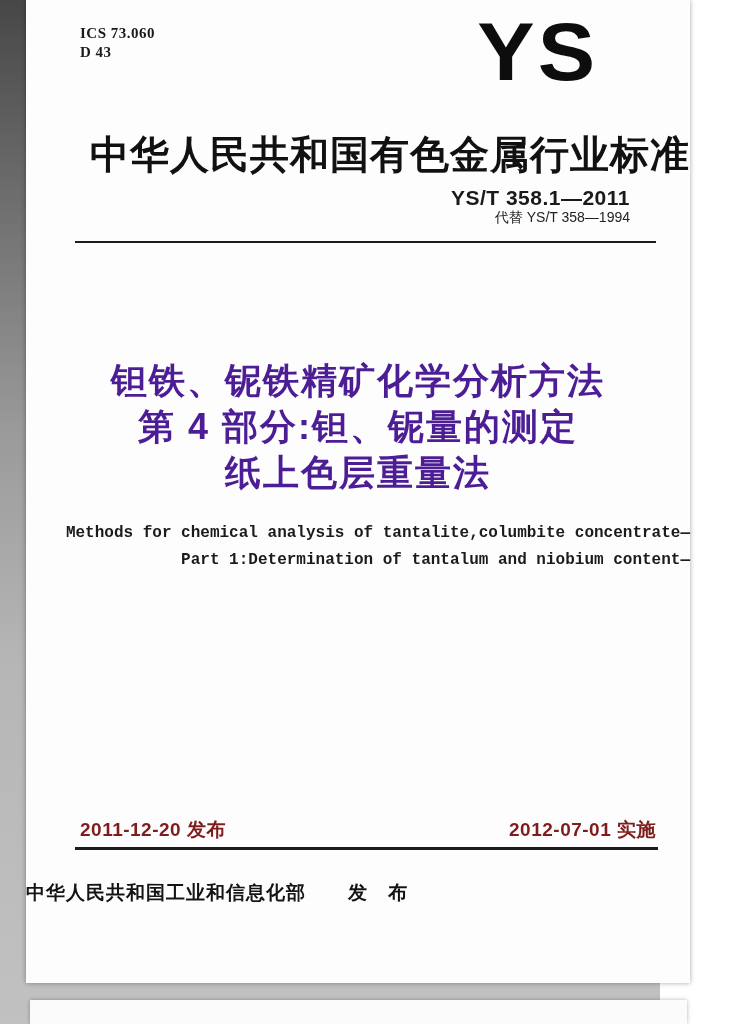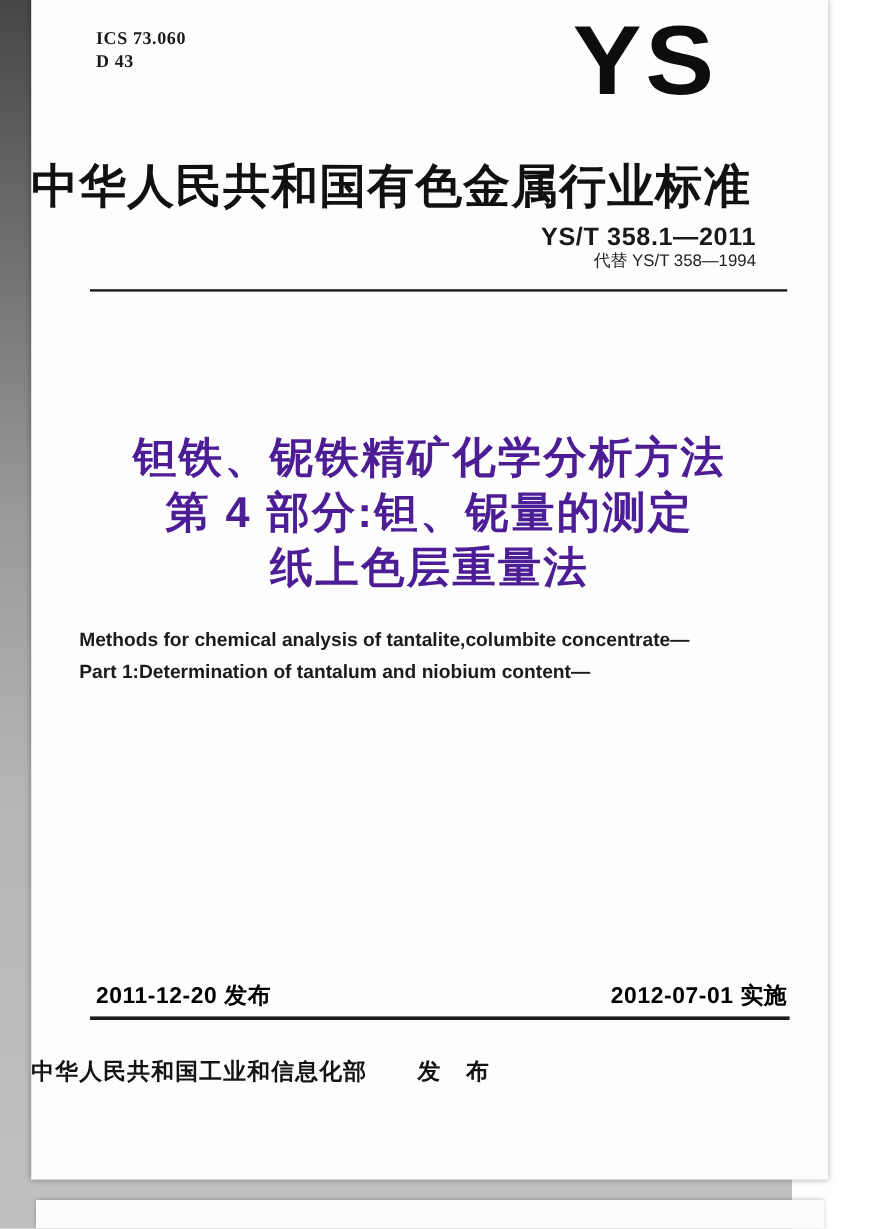--- a/index.html
+++ b/index.html
@@ -45,21 +45,21 @@
     font-size: 86px;
     letter-spacing: 3px;
     line-height: 130px;
     transform: scaleY(0.95);
     color: #0d0d0d;
   }
   .std-category {
     position: absolute;
     left: 0; top: 128px;
     width: 100%;
-    text-align: left;
+    text-align: right;
     font-weight: bold;
     font-size: 39px;
     letter-spacing: 1px;
     color: #111;
     white-space: nowrap;
   }
   .std-number-block {
     position: absolute;
     right: 60px; top: 186px;
     text-align: right;
@@ -91,38 +91,37 @@
     font-weight: bold;
     font-size: 36px;
     line-height: 46px;
     letter-spacing: 2px;
     color: #4c1d95;
   }
   .title-en {
     position: absolute;
     left: 0; top: 520px;
     width: 100%;
-    text-align: left;
-    font-family: Liberation Sans, sans-serif;
+    text-align: right;
+    font-family: Liberation Mono, monospace;
     font-weight: bold;
     font-size: 16px;
     line-height: 27px;
     color: #1b1b1b;
-    padding-left: 40px;
   }
   .dates-row {
     position: absolute;
     left: 54px; top: 817px;
     width: 576px;
     display: flex;
     justify-content: space-between;
     font-weight: bold;
     font-size: 19px;
     letter-spacing: 0.5px;
-    color: #000000;
+    color: #7f1d1d;
   }
   .rule-bottom {
     position: absolute;
     left: 49px; top: 847px;
     width: 583px; height: 3px;
     background: #1c1c1c;
   }
   .issuer-row {
     position: absolute;
     left: 0; top: 880px;

